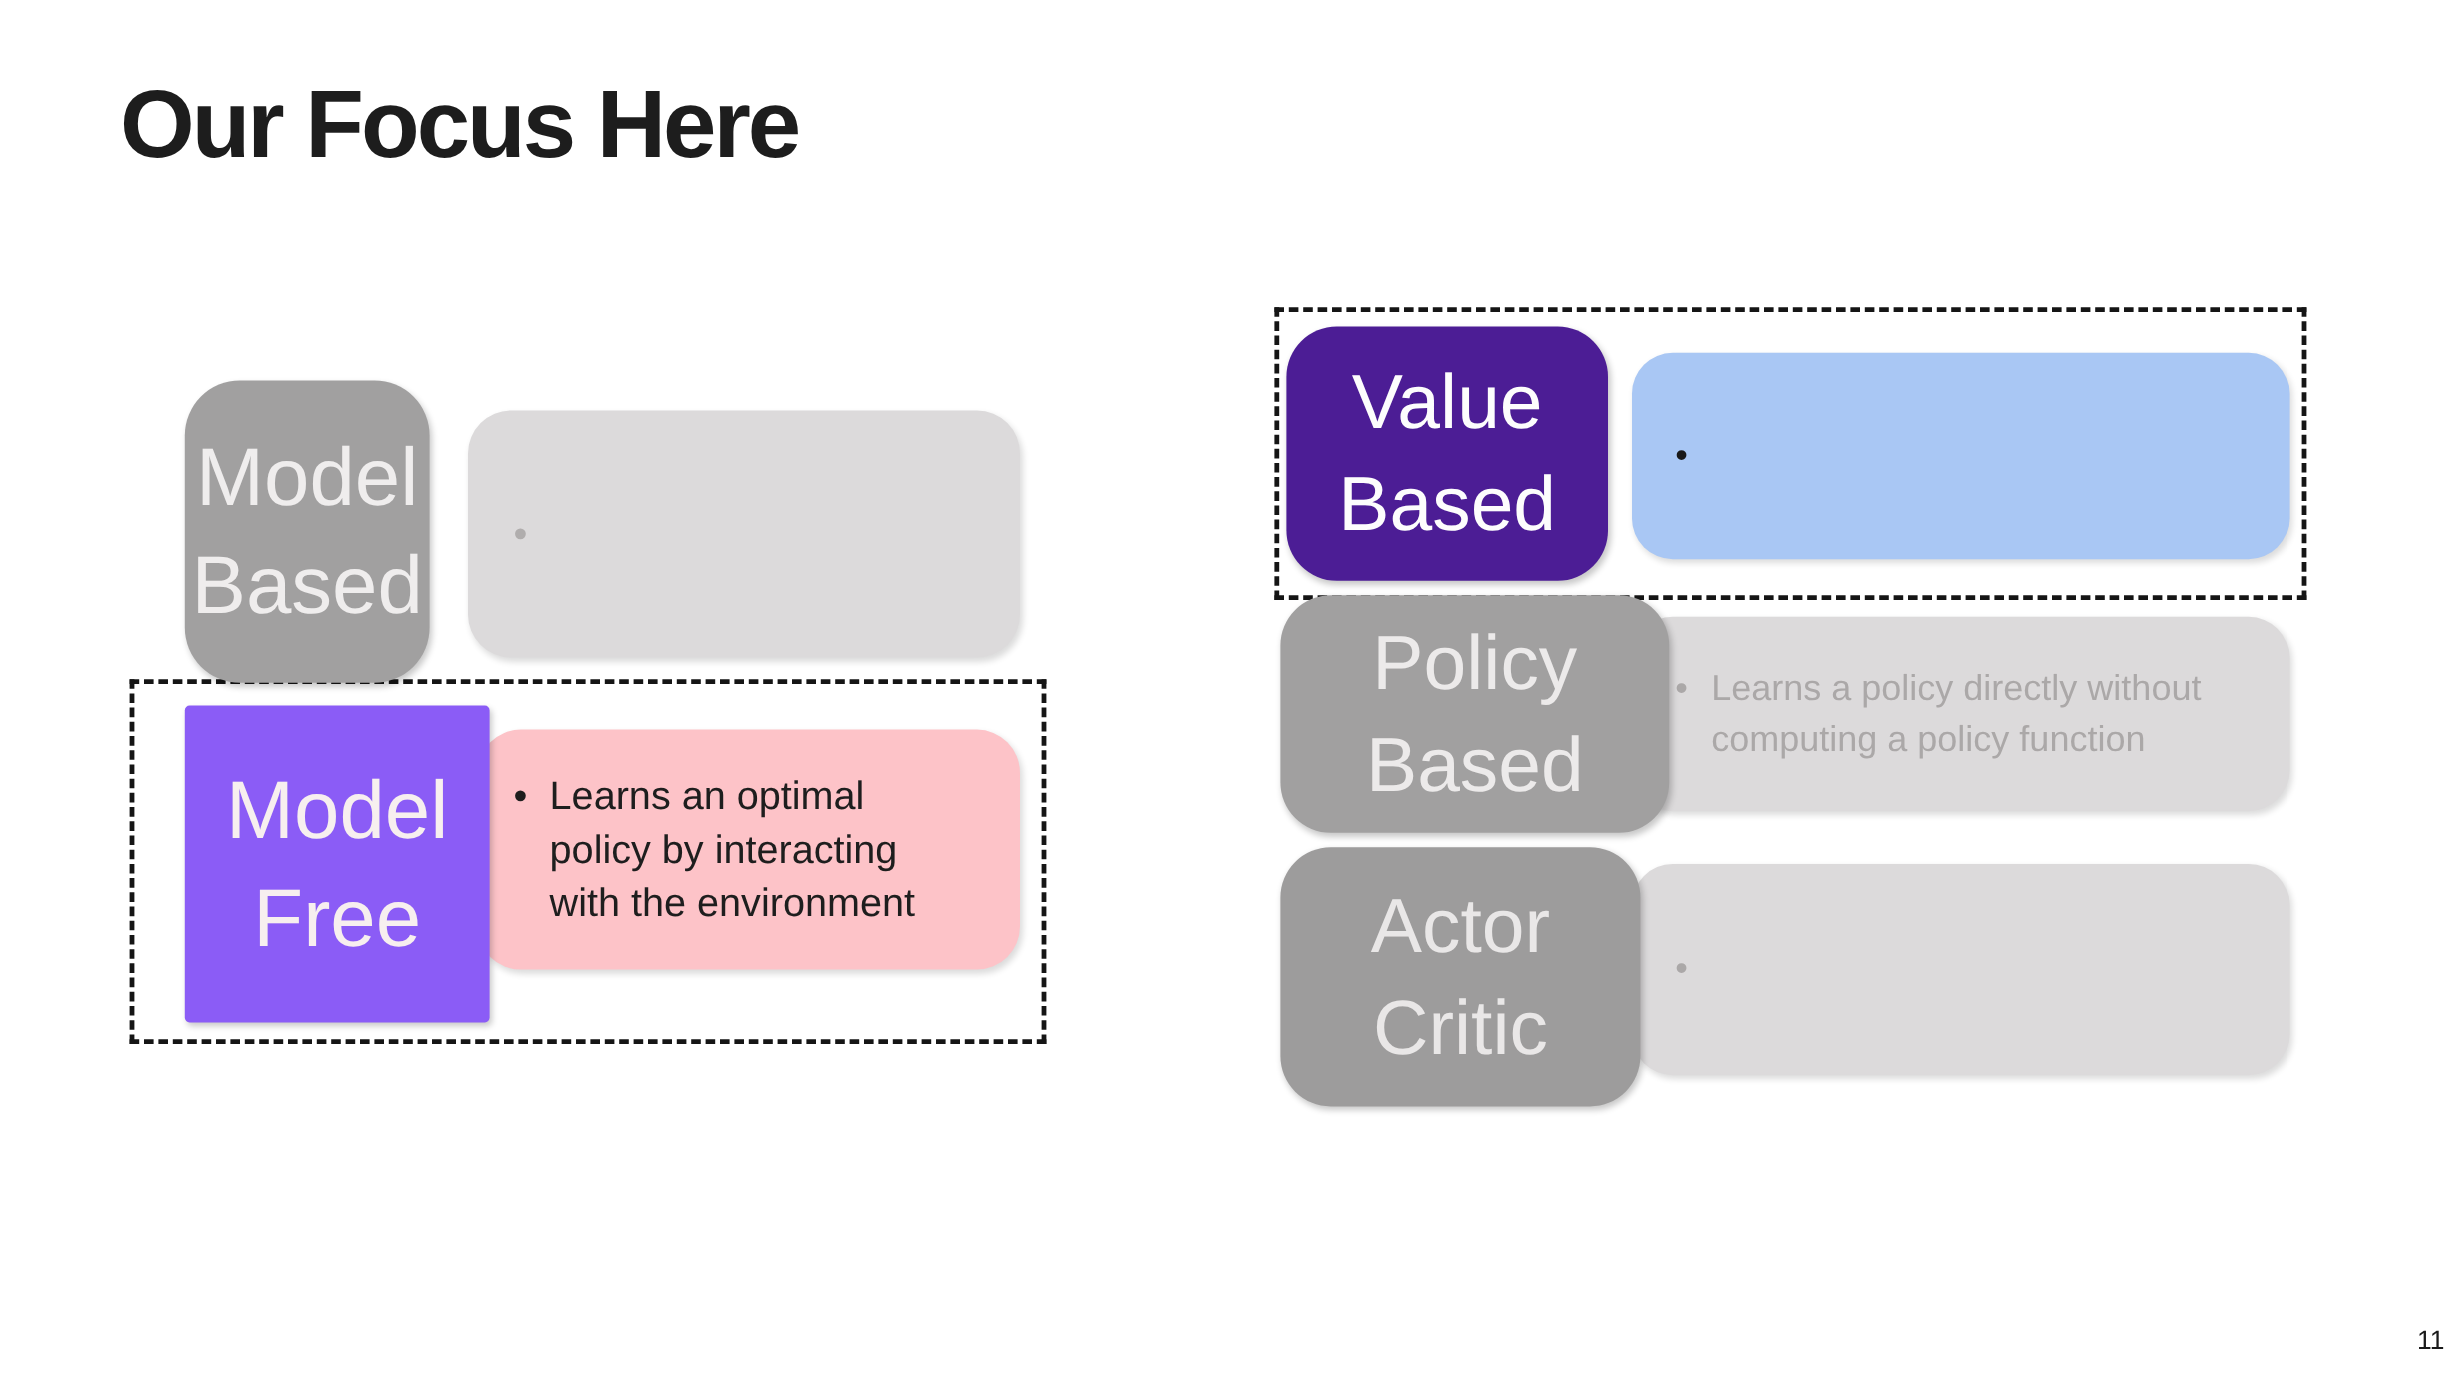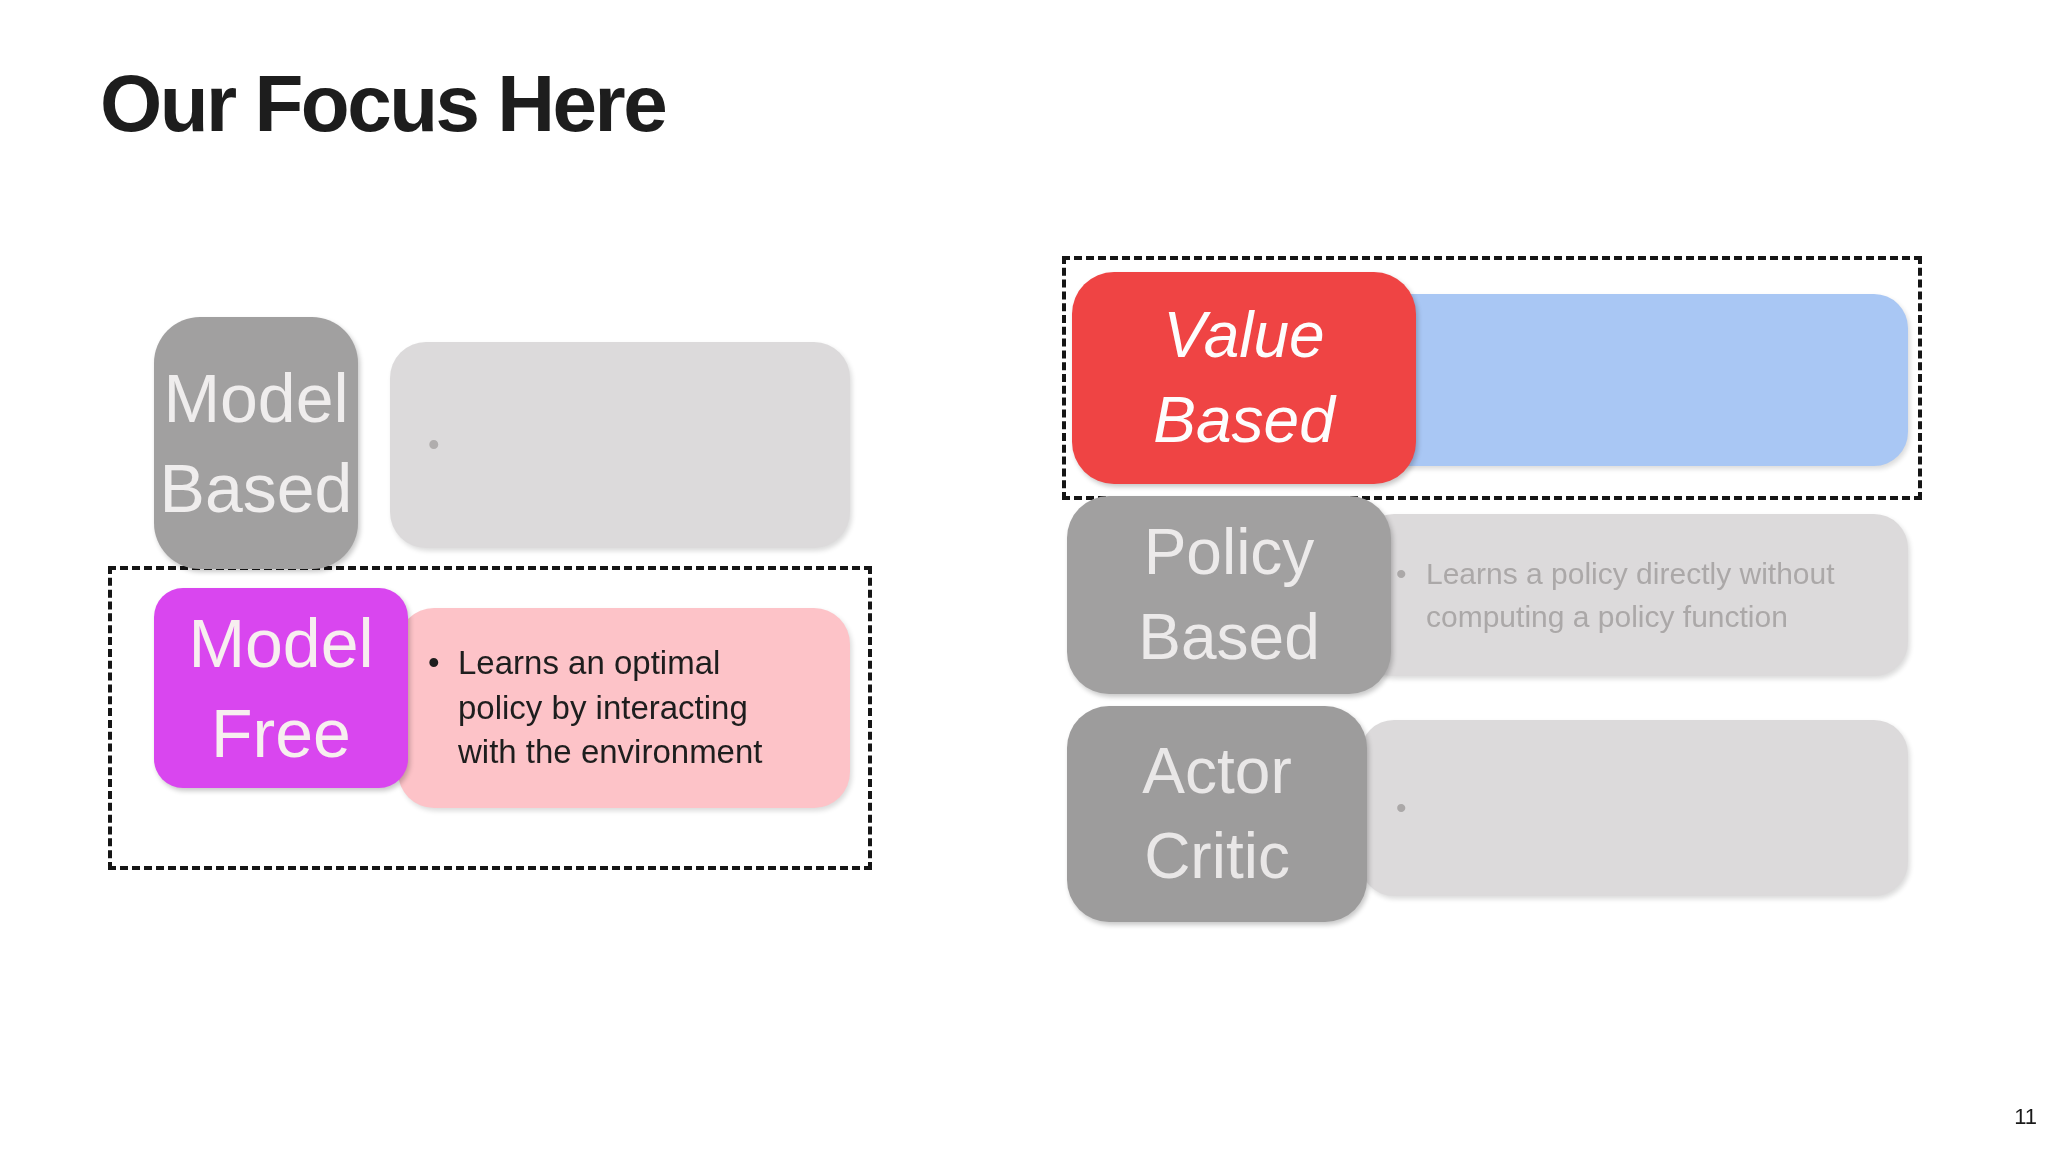--- a/index.html
+++ b/index.html
@@ -31,27 +31,27 @@
   .bullet-row{display:flex;align-items:flex-start;width:100%;}
   .bullet{flex:0 0 30px;text-align:left;}
   .txt{flex:0 1 auto;}
   
   .mb-label{left:154px;top:317px;width:204px;height:252px;border-radius:46px;background:#a1a0a0;color:#efeded;}
   .mb-desc{left:390px;top:342px;width:460px;height:206px;border-radius:36px;background:#dcdadb;color:#b0adad;
            font-size:33px;line-height:1.36;letter-spacing:0;}
   .mb-desc .bullet{margin-left:38px;}
   .mb-desc .txt{max-width:380px;}
   .mb-desc{padding-right:12px;}
-  .mf-label{left:154px;top:588px;width:254px;height:200px;border-radius:29px;background:#d946ef;color:#f7efef;}
+  .mf-label{left:154px;top:588px;width:254px;height:264px;border-radius:4px;background:#8b5cf6;color:#f7efef;}
   .mf-desc{left:398px;top:608px;width:452px;height:200px;border-radius:36px;background:#fdc3c8;color:#1e1e1e;
            font-size:33px;line-height:1.36;}
   .mf-desc .bullet{margin-left:30px;}
   .mf-desc .txt{max-width:330px;}
   
-  .vb-label{left:1072px;top:272px;width:344px;height:212px;border-radius:42px;background:#ef4444;color:#fdfdfd;font-style:italic;}
+  .vb-label{left:1072px;top:272px;width:268px;height:212px;border-radius:42px;background:#4c1d95;color:#fdfdfd;}
   .vb-desc{left:1360px;top:294px;width:548px;height:172px;border-radius:34px;background:#a9c7f4;color:#191919;
            font-size:30px;line-height:1.45;}
   .pb-label{left:1067px;top:496px;width:324px;height:198px;border-radius:42px;background:#a1a0a0;color:#eceaea;}
   .pb-desc{left:1360px;top:514px;width:548px;height:162px;border-radius:34px;background:#dcdadb;color:#aba8a8;
            font-size:30px;line-height:1.45;}
   .ac-label{left:1067px;top:706px;width:300px;height:216px;border-radius:42px;background:#9d9c9c;color:#e9e7e7;}
   .ac-desc{left:1360px;top:720px;width:548px;height:176px;border-radius:34px;background:#dcdadb;color:#aba8a8;
            font-size:30px;line-height:1.45;}
   .r-desc .bullet{margin-left:36px;}
   .r-desc .txt{max-width:424px;}

